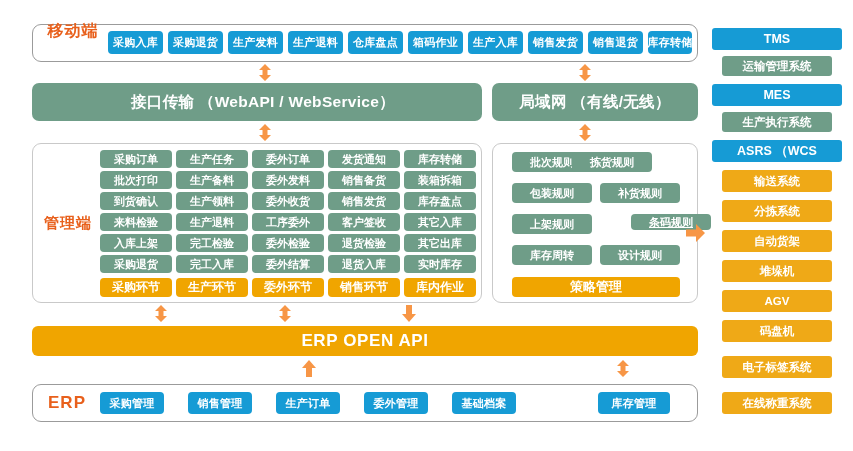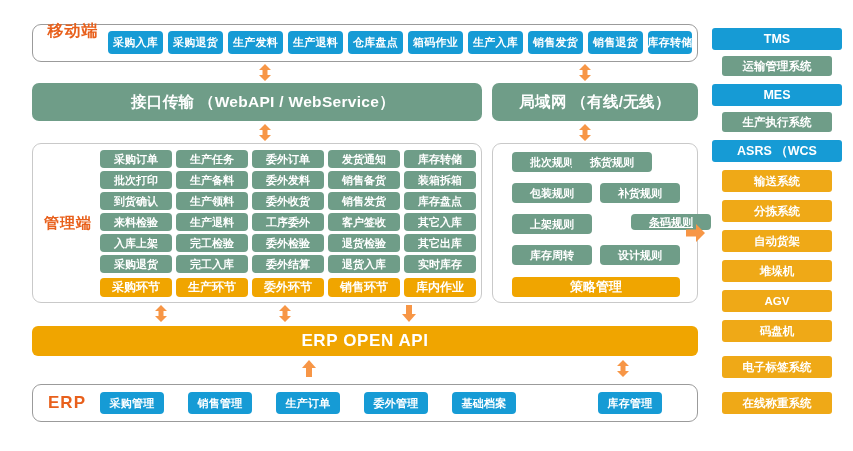--- a/index.html
+++ b/index.html
@@ -213,21 +213,21 @@
   </div>
 
   <div class="panel" style="left:32px;top:384px;width:666px;height:38px;"></div>
   <div class="side-label small" style="left:42px;top:384px;width:50px;height:38px;justify-content:center;">ERP</div>
 
   <div class="chip chip-blue grid-cell" style="left:100px;top:392px;width:64px;height:22px;">采购管理</div>
   <div class="chip chip-blue grid-cell" style="left:188px;top:392px;width:64px;height:22px;">销售管理</div>
   <div class="chip chip-blue grid-cell" style="left:276px;top:392px;width:64px;height:22px;">生产订单</div>
   <div class="chip chip-blue grid-cell" style="left:364px;top:392px;width:64px;height:22px;">委外管理</div>
   <div class="chip chip-blue grid-cell" style="left:452px;top:392px;width:64px;height:22px;">基础档案</div>
-  <div class="chip chip-blue grid-cell" style="left:598px;top:392px;width:64px;height:22px;">库存管理</div>
+  <div class="chip chip-blue grid-cell" style="left:598px;top:392px;width:72px;height:22px;">库存管理</div>
 
   <div class="stack-head" style="left:712px;top:28px;width:130px;height:22px;">TMS</div>
   <div class="stack-sub" style="left:722px;top:56px;width:110px;height:20px;">运输管理系统</div>
 
   <div class="stack-head" style="left:712px;top:84px;width:130px;height:22px;">MES</div>
   <div class="stack-sub" style="left:722px;top:112px;width:110px;height:20px;">生产执行系统</div>
 
   <div class="stack-head" style="left:712px;top:140px;width:130px;height:22px;">ASRS  （WCS</div>
 
   <div class="stack-item" style="left:722px;top:170px;width:110px;height:22px;">输送系统</div>

